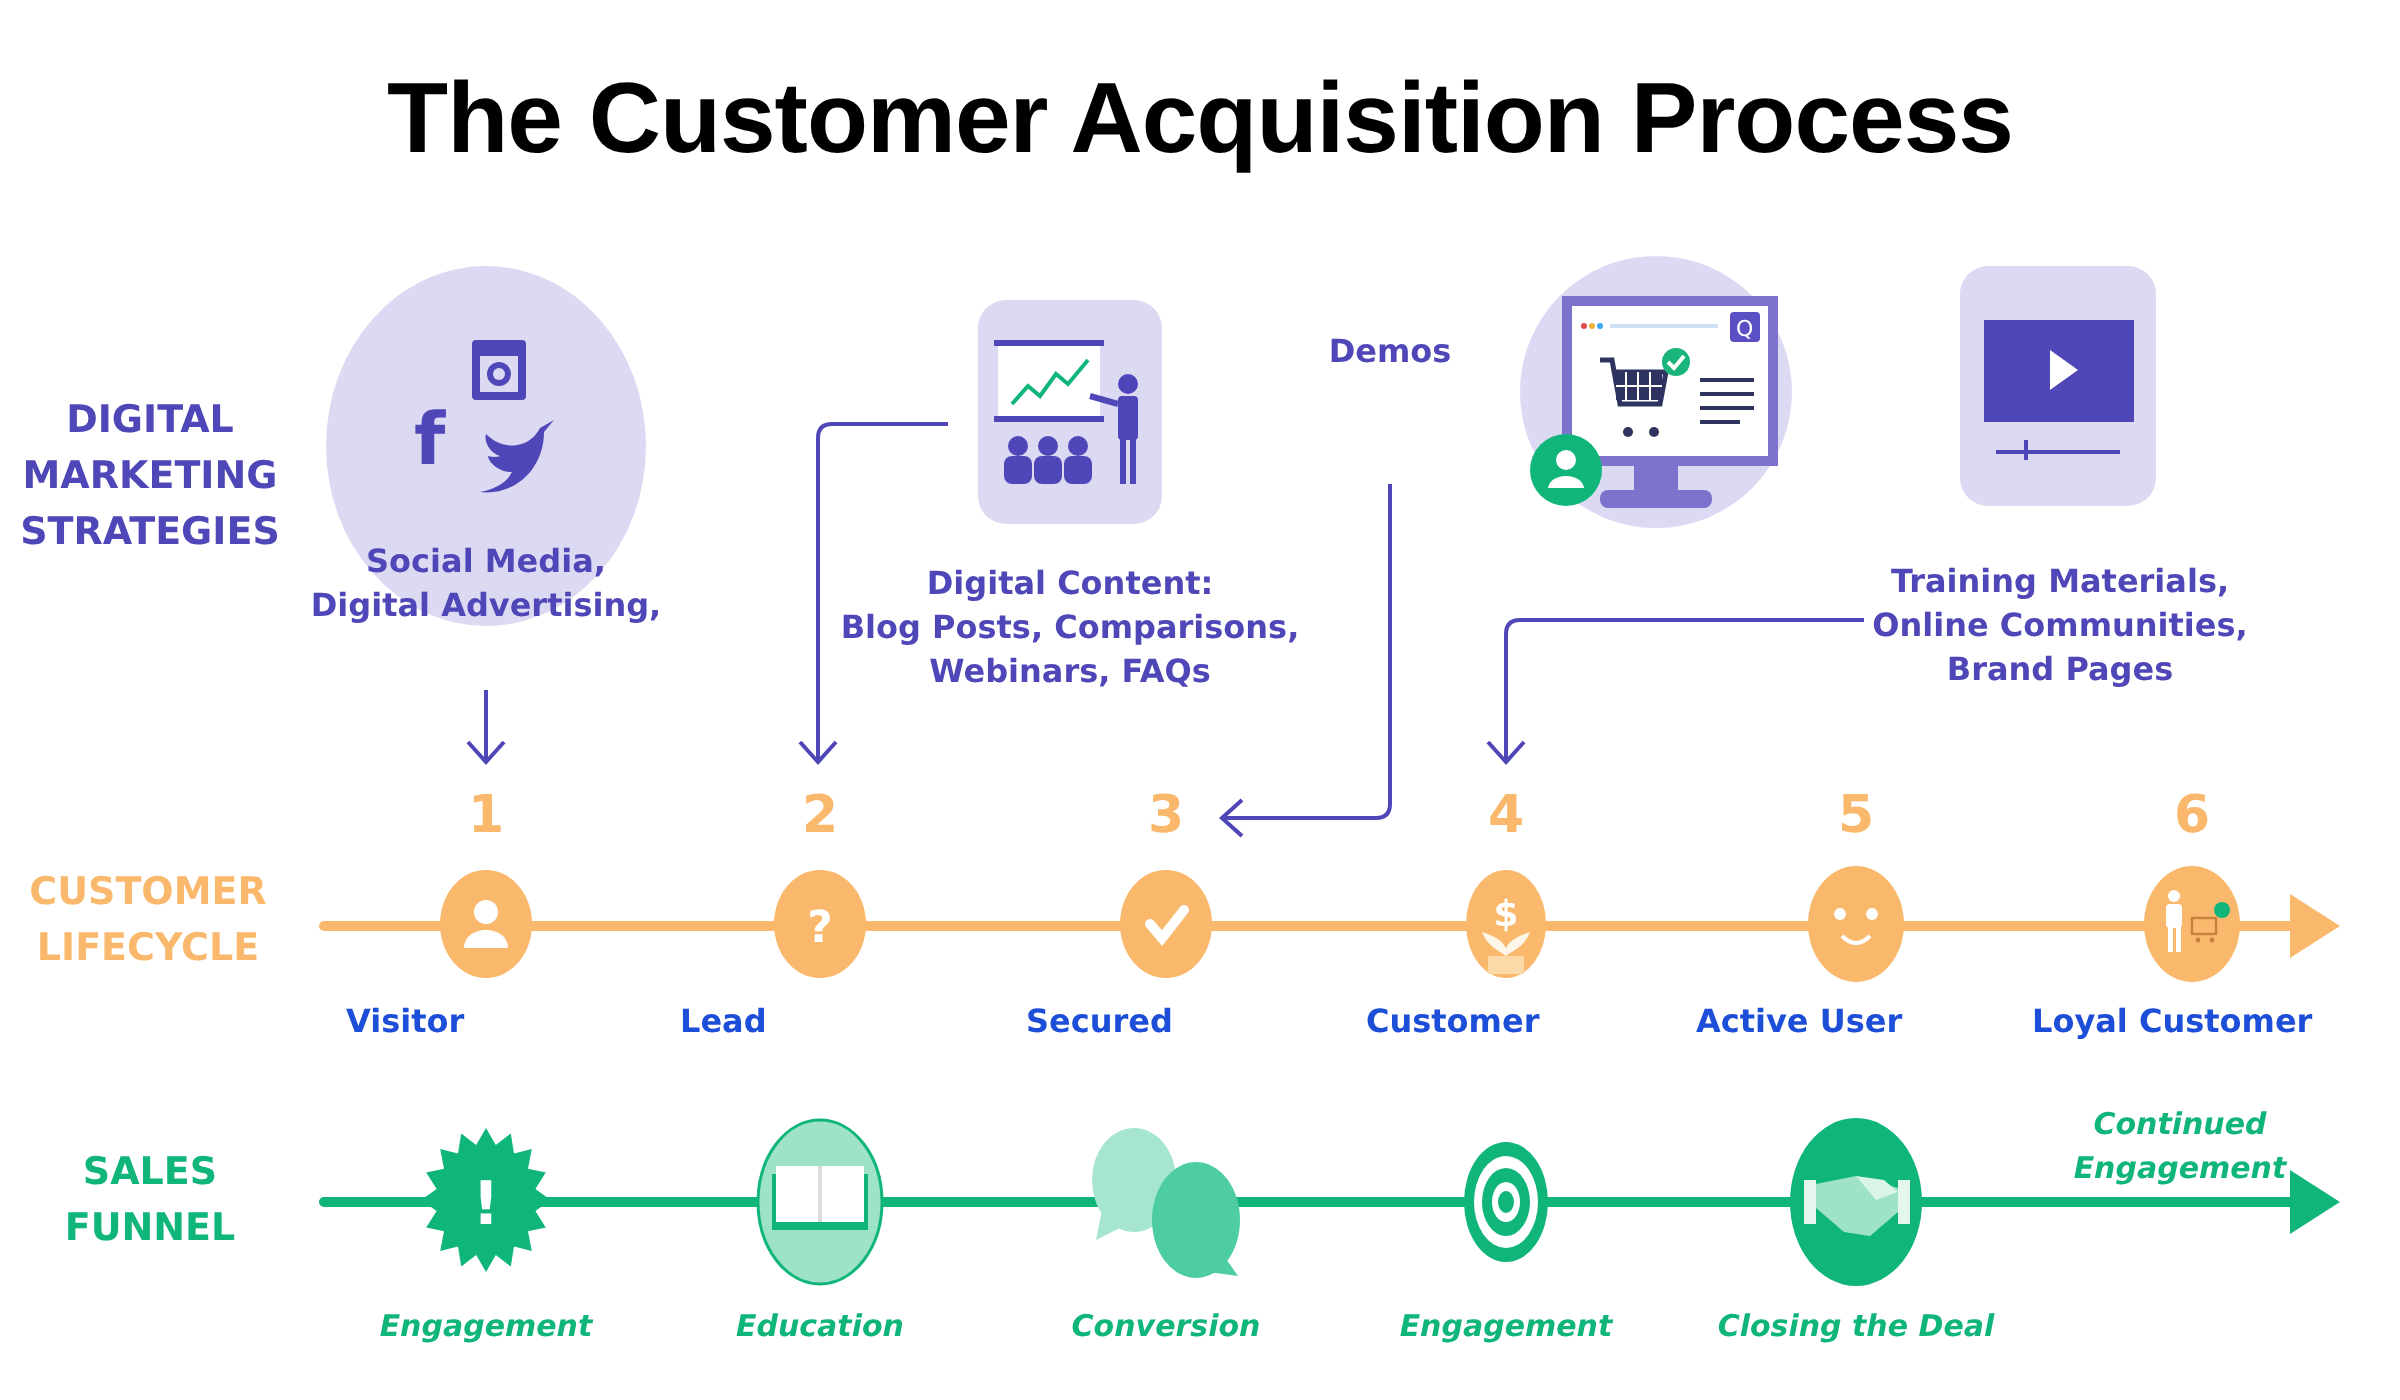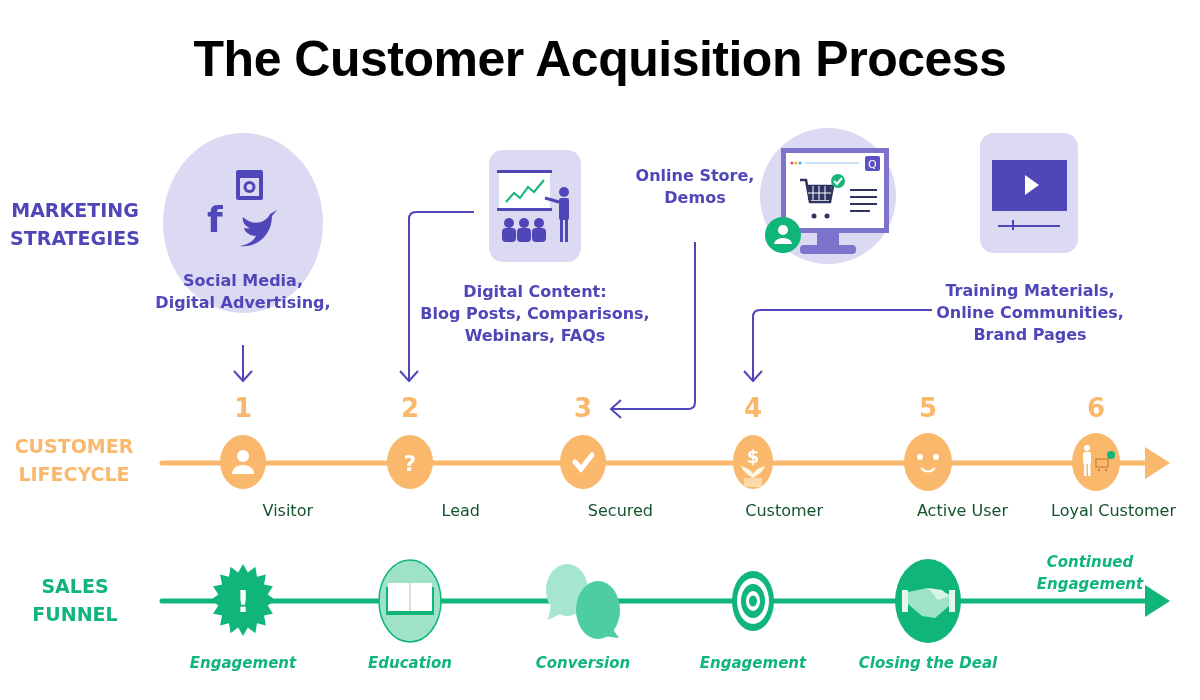--- a/index.html
+++ b/index.html
@@ -1,31 +1,32 @@
 <!DOCTYPE html>
 <html><head>
 <meta charset="utf-8">
 <style>
   html, body { margin:0; padding:0; background:#ffffff; }
   body { width:1200px; height:700px; position:relative; overflow:hidden; font-family:"DejaVu Sans", sans-serif; }
   .abs { position:absolute; }
   #title { left:0; width:1200px; top:30px; text-align:center; font-family:"Liberation Sans", sans-serif; font-weight:bold; font-size:50px; letter-spacing:-0.5px; color:#000; }
   .row-label { font-family:"DejaVu Sans", sans-serif; font-weight:bold; font-size:19px; line-height:28px; text-align:center; }
   .purple-text { color:#4f47b8; font-weight:bold; font-size:16px; line-height:22px; text-align:center; font-family:"DejaVu Sans", sans-serif; }
-  .orange-text { color:#14532d; font-weight:normal; font-size:16px; text-align:right; font-family:"DejaVu Sans", sans-serif; }
+  .orange-text { color:#1d4ed8; font-weight:bold; font-size:16px; text-align:left; font-family:"DejaVu Sans", sans-serif; }
   .num { color:#f9b86b; font-weight:bold; font-size:26px; text-align:center; font-family:"DejaVu Sans", sans-serif; }
   .green-text { color:#10b57a; font-weight:bold; font-style:italic; font-size:15px; text-align:center; font-family:"DejaVu Sans", sans-serif; }
   svg text { font-family:"DejaVu Sans", sans-serif; }
 </style>
 </head>
 <body>
 
 <div id="title" class="abs">The Customer Acquisition Process</div>
 
 <div class="abs row-label" style="left:10px; top:196px; width:130px; color:#4f47b8;">
+  <div>DIGITAL</div>
   <div>MARKETING</div>
   <div>STRATEGIES</div>
 </div>
 <div class="abs row-label" style="left:4px; top:432px; width:140px; color:#f9b86b;">
   <div>CUSTOMER</div>
   <div>LIFECYCLE</div>
 </div>
 <div class="abs row-label" style="left:10px; top:572px; width:130px; color:#10b57a;">
   <div>SALES</div>
   <div>FUNNEL</div>
@@ -215,21 +216,20 @@
 <div class="abs purple-text" style="left:133px; top:270px; width:220px;">
   <div>Social Media,</div>
   <div>Digital Advertising,</div>
 </div>
 <div class="abs purple-text" style="left:410px; top:281px; width:250px;">
   <div>Digital Content:</div>
   <div>Blog Posts, Comparisons,</div>
   <div>Webinars, FAQs</div>
 </div>
 <div class="abs purple-text" style="left:610px; top:165px; width:170px;">
-  <div>Online Store,</div>
   <div>Demos</div>
 </div>
 <div class="abs purple-text" style="left:920px; top:280px; width:220px;">
   <div>Training Materials,</div>
   <div>Online Communities,</div>
   <div>Brand Pages</div>
 </div>
 
 <div class="abs num" style="left:213px; top:393px; width:60px;">1</div>
 <div class="abs num" style="left:380px; top:393px; width:60px;">2</div>

